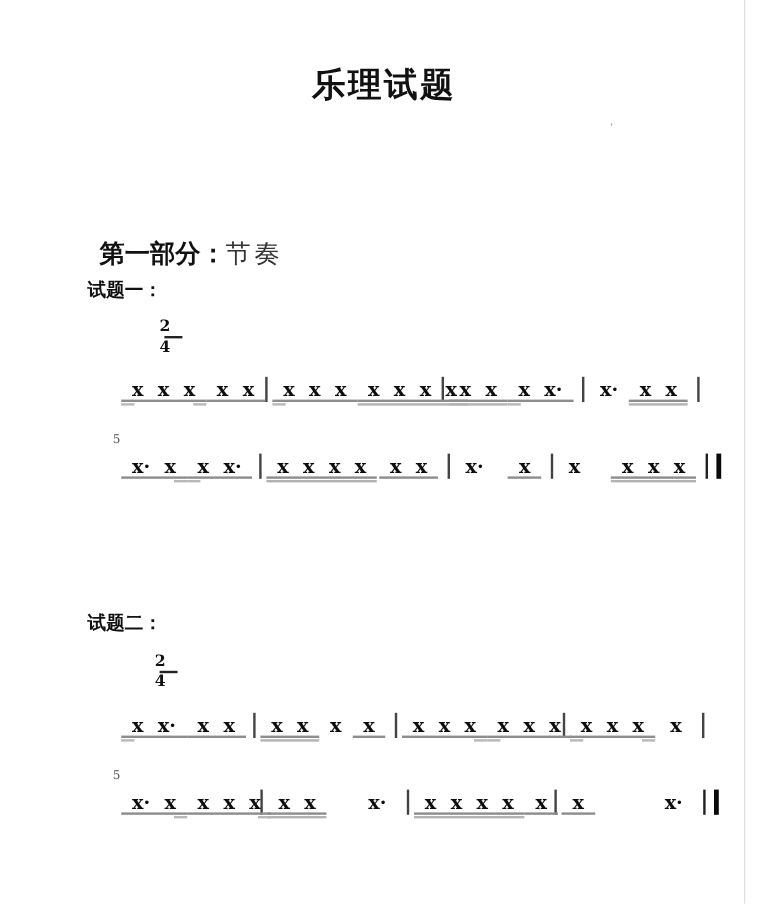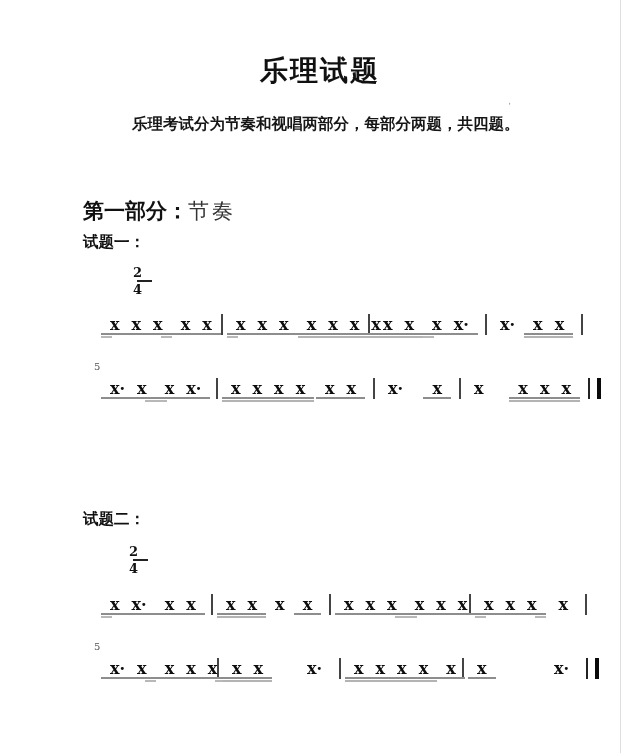--- a/index.html
+++ b/index.html
@@ -8,21 +8,21 @@
   .abs{position:absolute;}
   .page-title{left:0;top:52px;width:620px;text-align:center;font-size:28px;font-weight:700;
               letter-spacing:2px;color:#111;margin-left:10px;}
   .intro{left:96px;top:111px;width:450px;font-size:15.5px;font-weight:700;line-height:25px;color:#161616;}
   .intro .l1{display:block;text-indent:36px;}
   .intro .l2{display:block;}
   .stray{left:508px;top:101px;font-size:9px;color:#888;transform:rotate(12deg);}
   .part-heading{left:83px;top:197px;font-size:21px;font-family:"Liberation Serif",serif;}
   .part-heading b{font-weight:700;color:#111;}
   .part-heading .topic{font-weight:400;color:#333;letter-spacing:3px;}
-  .q-label{left:83px;font-size:15.5px;font-weight:700;font-family:"Liberation Serif",serif;color:#111;}
+  .q-label{left:73px;font-size:15.5px;font-weight:700;font-family:"Liberation Serif",serif;color:#111;}
   .timesig{width:22px;font-family:"DejaVu Serif",serif;font-weight:700;
            font-size:13px;line-height:11px;color:#111;}
   .ts-line{display:block;width:15px;height:2px;background:#222;margin:2px auto;}
   .rhythm-line{left:98px;display:flex;align-items:flex-end;height:30px;}
   .mnum{position:absolute;left:-4px;top:-12px;font-family:"DejaVu Serif",serif;font-size:10px;color:#555;}
   .measure{display:flex;justify-content:space-between;align-items:flex-end;padding:0 7px 0 3px;box-sizing:border-box;}
   .grp{position:relative;display:inline-flex;padding:0 3px 8px 3px;}
   .note{font-family:"DejaVu Serif",serif;font-weight:700;font-size:16px;line-height:13px;
         padding:0 6px;color:#0d0d0d;white-space:nowrap;}
   .bm{position:absolute;left:0;right:0;height:2px;background:#8d8d8d;}
@@ -37,21 +37,20 @@
 </head>
 <body>
 
 <div>
 
   <div class="abs page-title">乐理试题</div>
 
   <div class="abs stray">’</div>
 
   <div class="abs intro">
-    <span class="l1">乐理考试分为节奏和视唱两部分，每部分两题，共四题。</span>
   </div>
 
   <div class="abs part-heading">
     <b>第一部分：</b><span class="topic">节奏</span>
   </div>
 
   <div class="abs q-label" style="top:232px">试题一：</div>
 
   <div class="abs timesig" style="left:133px;top:267px">
     <span>2</span>

